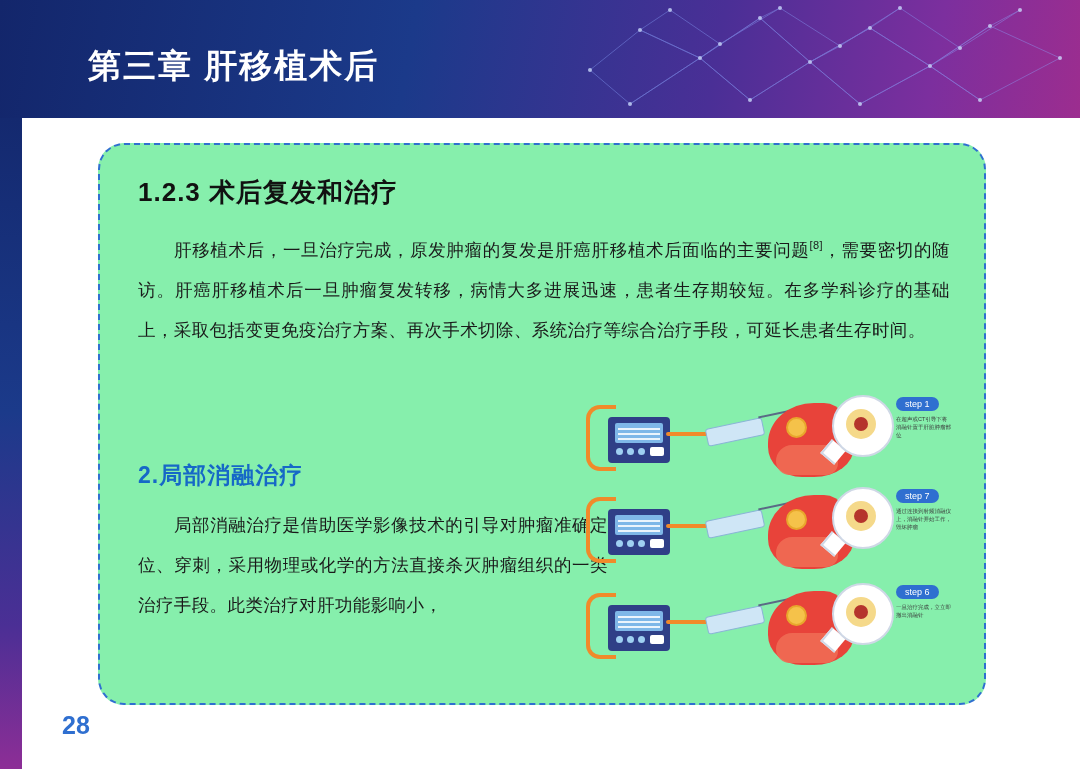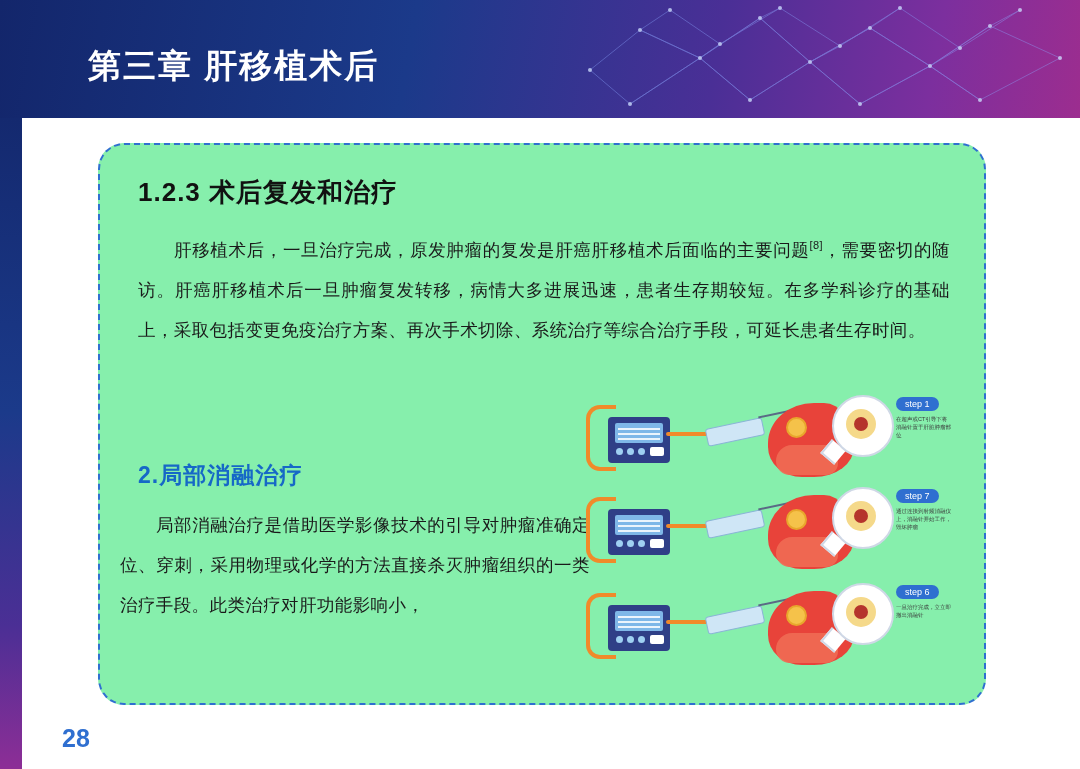--- a/index.html
+++ b/index.html
@@ -107,21 +107,21 @@
     left: 38px;
     top: 315px;
     font-size: 23px;
     font-weight: bold;
     color: #1668c7;
     letter-spacing: 1px;
     text-align: center;
   }
 
   .para2 {
-    left: 20px;
+    left: 38px;
     top: 360px;
     width: 470px;
     text-indent: 36px;
     font-family: Liberation Serif, serif;
   }
 
   
   .illus {
     position: absolute;
     left: 500px;
@@ -309,21 +309,21 @@
     width: 56px;
     font-size: 5.5px;
     line-height: 8px;
     color: #3a3a3a;
   }
 
   
   .page-num-block {
     position: absolute;
     left: 0;
-    bottom: 0;
+    bottom: 13px;
     width: 120px;
     height: 64px;
   }
   .page-num {
     position: absolute;
     left: 62px;
     bottom: 16px;
     color: #2f6fd0;
     font-size: 25px;
     font-weight: bold;

